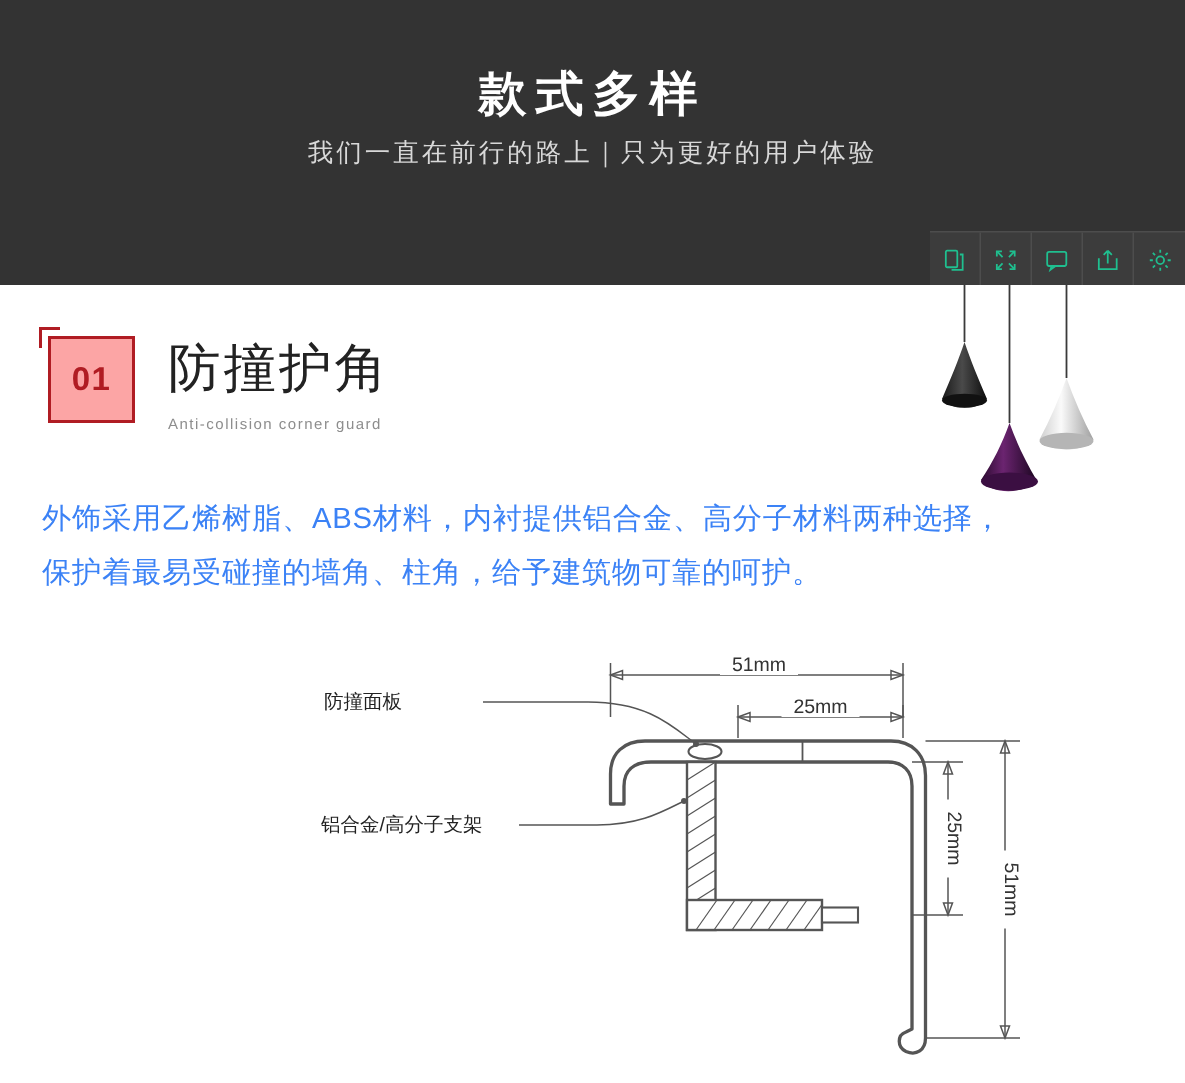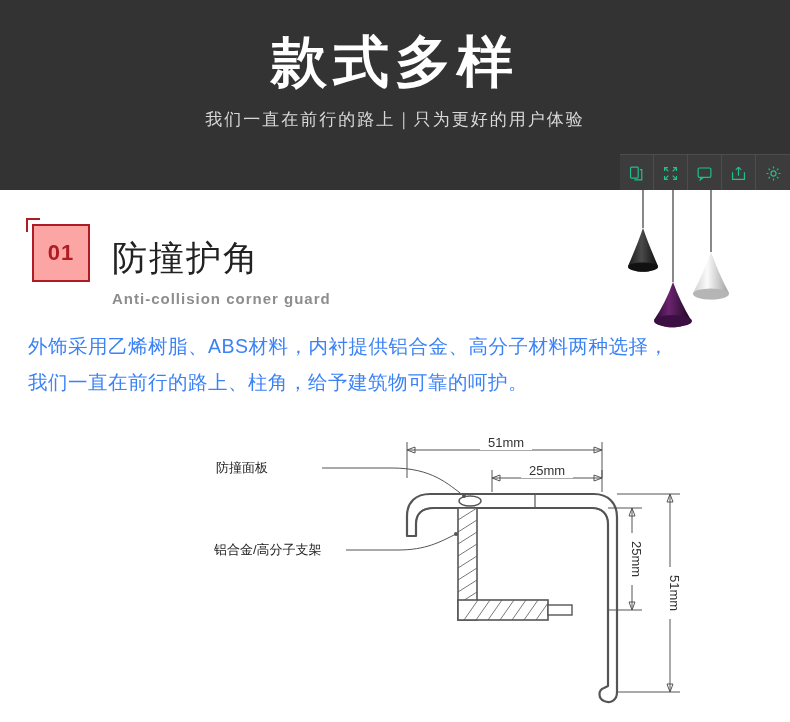--- a/index.html
+++ b/index.html
@@ -20,28 +20,27 @@
   
   .banner {
     position: relative;
     width: 790px;
     height: 190px;
     background: #333333;
     text-align: center;
   }
   .banner-title {
     padding-top: 34px;
-    font-size: 56px;
+    font-size: 32px;
     line-height: 56px;
     font-weight: bold;
     letter-spacing: 6px;
     color: #ffffff;
   }
   .banner-sub {
-    margin-top: 18px;
     font-size: 17px;
     line-height: 24px;
     letter-spacing: 2px;
     color: #d8d8d8;
   }
 
   
   .toolbar {
     position: absolute;
     right: 0px;
@@ -105,28 +104,27 @@
   }
   .sec-texts {
     margin-left: 22px;
   }
   .sec-title {
     font-size: 35px;
     line-height: 44px;
     color: #222222;
     letter-spacing: 2px;
     font-weight: normal;
-    margin-top: 18px;
+    margin-top: 6px;
   }
   .sec-en {
     margin-top: 10px;
-    font-size: 15px;
+    font-size: 10px;
     color: #8d8d8d;
     letter-spacing: 1px;
-    font-weight: bold;
   }
 
   
   .lamps {
     position: absolute;
     right: 0px;
     top: 190px;
     width: 200px;
     height: 145px;
     overflow: hidden;
@@ -248,21 +246,21 @@
     <div class="sec-head">
       <div class="sec-num">01</div>
       <div class="sec-texts">
         <div class="sec-title">防撞护角</div>
         <div class="sec-en">Anti-collision  corner  guard</div>
       </div>
     </div>
 
     <div class="para">
       <div>外饰采用乙烯树脂、ABS材料，内衬提供铝合金、高分子材料两种选择，</div>
-      <div>我们一直在前行的路上、柱角，给予建筑物可靠的呵护。</div>
+      <div>保护着最易受碰撞的墙角、柱角，给予建筑物可靠的呵护。</div>
     </div>
 
     <div class="diagram-wrap">
       <svg class="diagram" width="560" height="285" viewBox="0 0 560 285">
 
         <line class="dimline" x1="205" y1="22" x2="205" y2="58"></line>
         <line class="dimline" x1="400" y1="22" x2="400" y2="58"></line>
         <line class="dimline" x1="205" y1="30" x2="400" y2="30"></line>
         <path class="dimline" d="M205 30 l8 -3 v6 z" fill="#555"></path>
         <path class="dimline" d="M400 30 l-8 -3 v6 z" fill="#555"></path>

